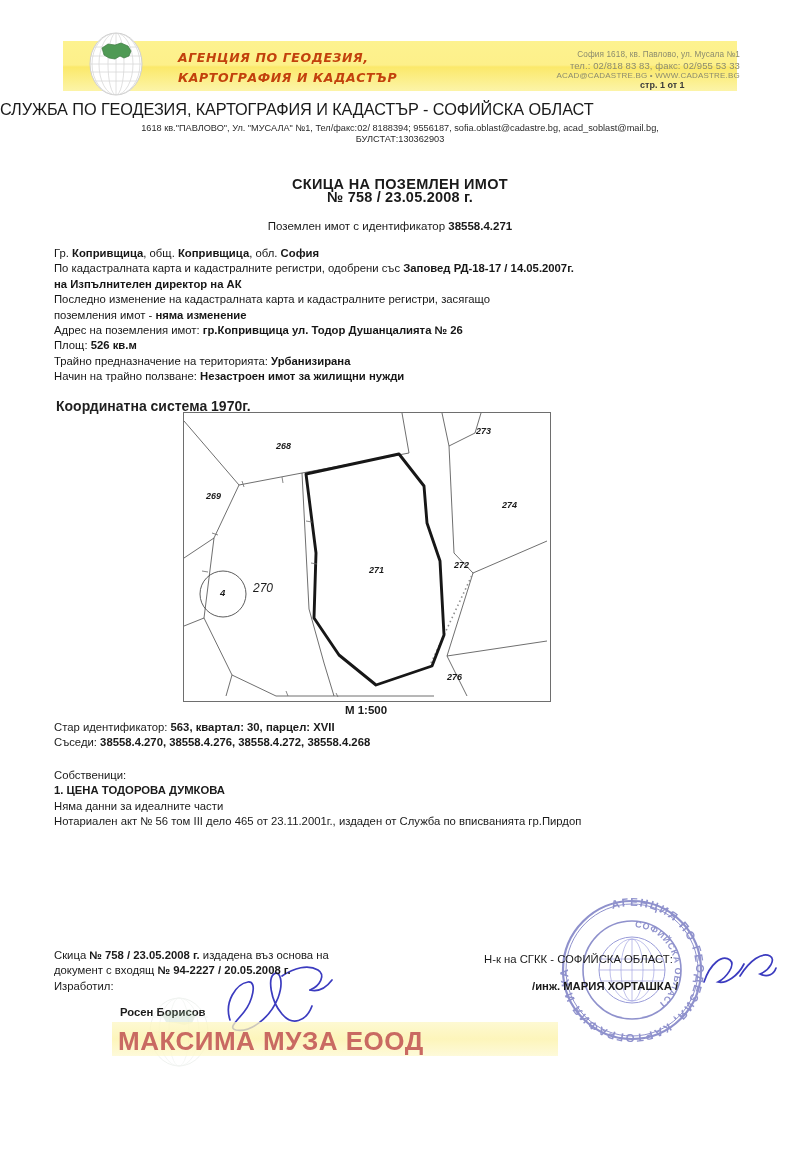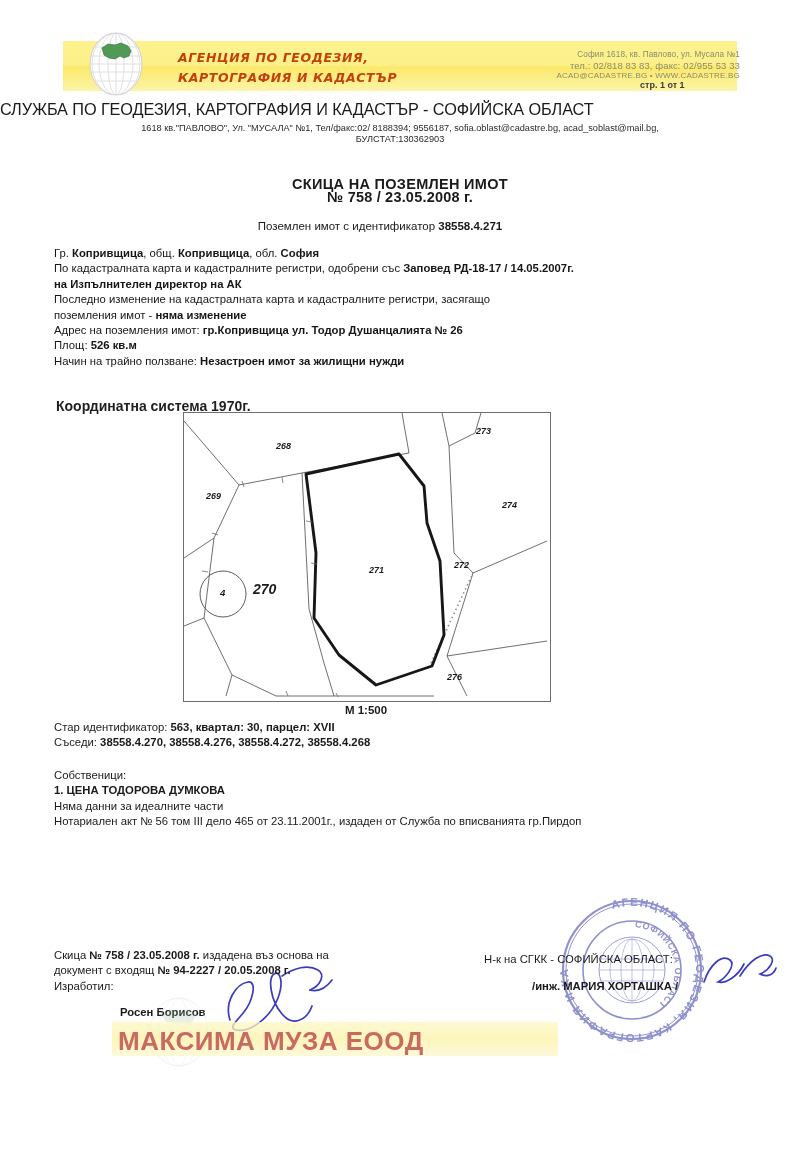--- a/index.html
+++ b/index.html
@@ -127,21 +127,21 @@
     top: 189px;
     width: 800px;
     text-align: center;
     font-size: 14.5px;
     font-weight: bold;
     letter-spacing: 0.2px;
   }
 
   .identifier-line {
     position: absolute;
-    left: 2px;
+    left: 12px;
     top: 220px;
     width: 692px;
     text-align: center;
     font-size: 11.5px;
     padding-left: 32px;
   }
   .identifier-line b { font-weight: bold; }
 
   
   .body-block {
@@ -365,20 +365,24 @@
       <span>поземления имот -</span>
       <b>няма изменение</b>
     </div>
     <div class="row">
       <span>Адрес на поземления имот:</span>
       <b>гр.Копривщица ул. Тодор Душанцалията № 26</b>
     </div>
     <div class="row">
       <span>Площ:</span>
       <b>526 кв.м</b>
+    </div>
+    <div class="row">
+      <span>Трайно предназначение на територията:</span>
+      <b>Урбанизирана</b>
     </div>
     <div class="row">
       <span>Начин на трайно ползване:</span>
       <b>Незастроен имот за жилищни нужди</b>
     </div>
   </div>
 
   <div class="coord-label">Координатна система 1970г.</div>
 
   <div class="map-frame">
@@ -424,21 +428,21 @@
         <line x1="18" y1="158" x2="24" y2="159"></line>
         <line x1="102" y1="278" x2="104" y2="283"></line>
         <line x1="152" y1="280" x2="154" y2="284"></line>
       </g>
 
       <circle cx="39" cy="181" r="23" fill="none" stroke="#4a4a4a" stroke-width="0.9"></circle>
     </svg>
 
     <div style="position:absolute;left:92px;top:28px;font-size:9px;font-weight:bold;font-style:italic;color:#1c1c1c;">268</div>
     <div style="position:absolute;left:22px;top:78px;font-size:9px;font-weight:bold;font-style:italic;color:#1c1c1c;">269</div>
-    <div style="position:absolute;left:69px;top:168px;font-size:14px;font-weight:bold;font-style:italic;color:#1c1c1c;">270</div>
+    <div style="position:absolute;left:69px;top:168px;font-size:12px;font-weight:normal;font-style:italic;color:#1c1c1c;">270</div>
     <div style="position:absolute;left:185px;top:152px;font-size:9px;font-weight:bold;font-style:italic;color:#1c1c1c;">271</div>
     <div style="position:absolute;left:270px;top:147px;font-size:9px;font-weight:bold;font-style:italic;color:#1c1c1c;">272</div>
     <div style="position:absolute;left:292px;top:13px;font-size:9px;font-weight:bold;font-style:italic;color:#1c1c1c;">273</div>
     <div style="position:absolute;left:318px;top:87px;font-size:9px;font-weight:bold;font-style:italic;color:#1c1c1c;">274</div>
     <div style="position:absolute;left:263px;top:259px;font-size:9px;font-weight:bold;font-style:italic;color:#1c1c1c;">276</div>
     <div style="position:absolute;left:319px;top:259px;font-size:9px;font-weight:bold;font-style:italic;color:#1c1c1c;margin-top:33px;">289</div>
     <div style="position:absolute;left:36px;top:174px;font-size:9.5px;font-weight:bold;font-style:italic;color:#1c1c1c;">4</div>
   </div>
 
   <div class="map-scale">M 1:500</div>

